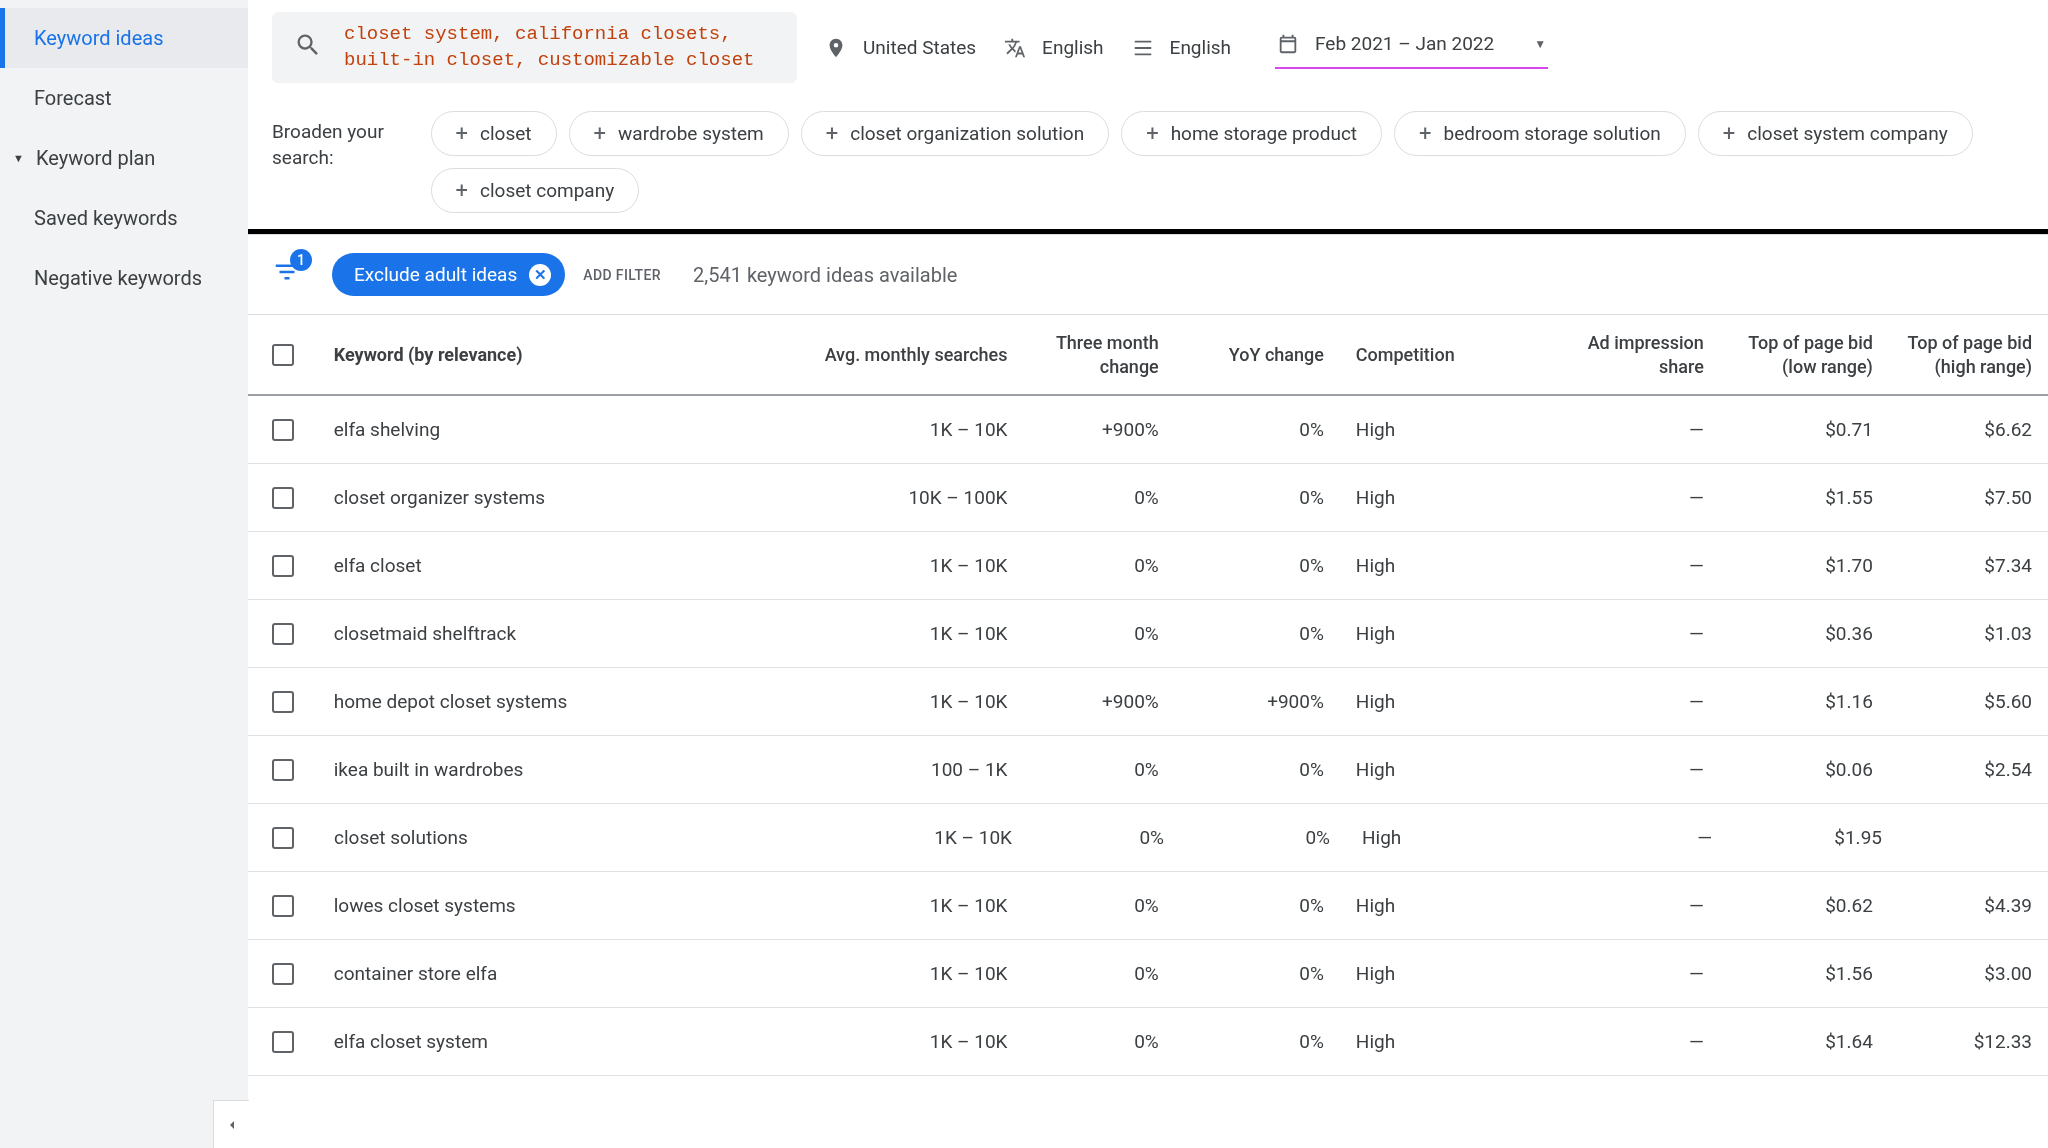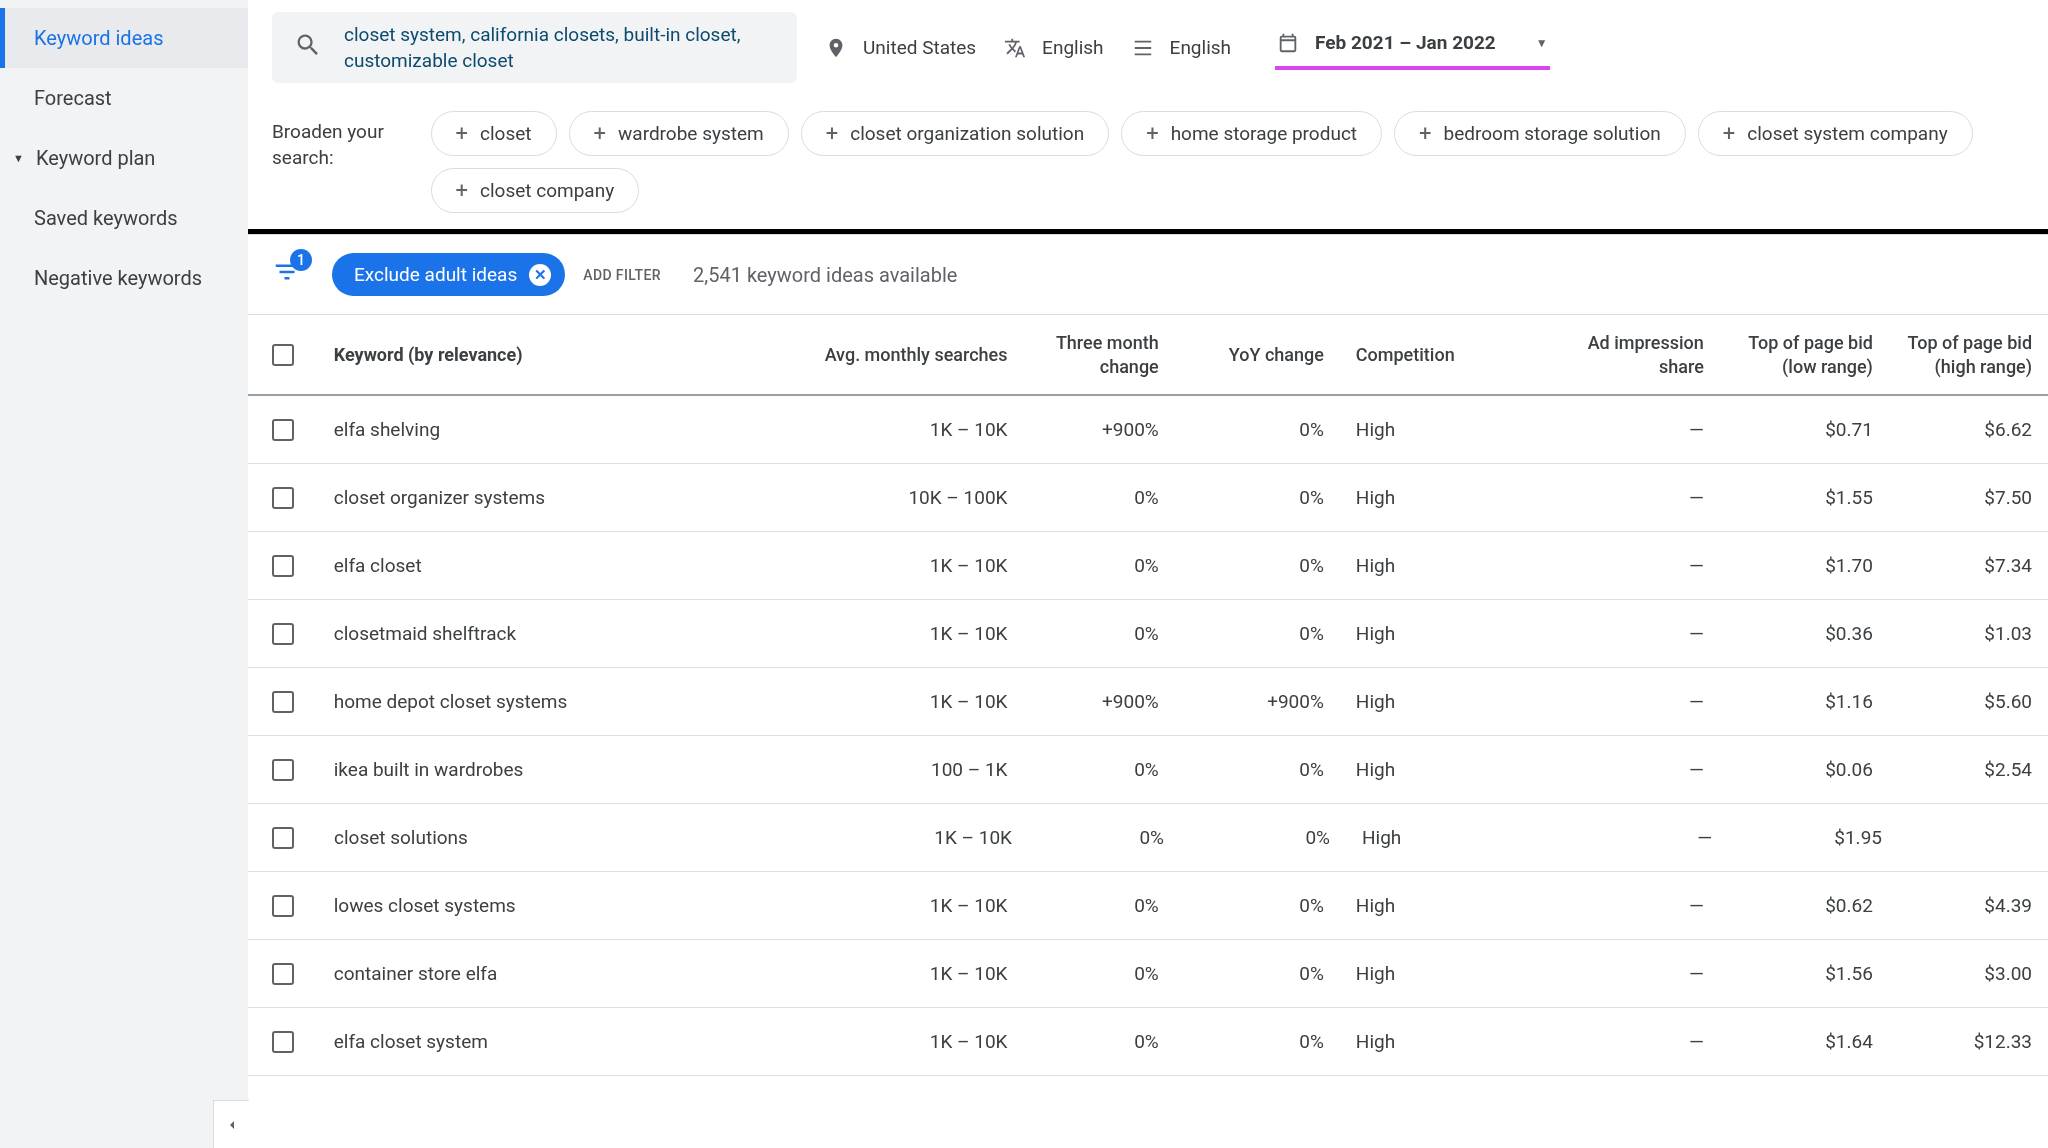--- a/index.html
+++ b/index.html
@@ -6,24 +6,24 @@
 body { font-family: 'Roboto', 'Helvetica Neue', Arial, sans-serif; font-size: 19px; color: #3c4043; background: #fff; }
 .app { display: flex; width: 2048px; height: 1148px; overflow: hidden; }
 .sidebar { width: 248px; background: #f1f3f4; flex-shrink: 0; padding-top: 8px; position: relative; }
 .sidebar-item { padding: 18px 20px 18px 34px; font-size: 20px; color: #3c4043; cursor: pointer; display: flex; align-items: center; gap: 8px; }
 .sidebar-item.active { color: #1a73e8; background: #e8eaed; border-left: 5px solid #1a73e8; padding-left: 29px; }
 .sidebar-item .caret { font-size: 11px; margin-left: -21px; margin-right: 4px; }
 .main { flex: 1; display: flex; flex-direction: column; overflow: hidden; }
 .topbar { display: flex; align-items: center; gap: 28px; padding: 12px 24px; }
 .search-box { display: flex; align-items: center; background: #f1f3f4; border-radius: 6px; padding: 10px 22px; width: 525px; gap: 22px; }
 .search-icon svg { width: 28px; height: 28px; fill: #5f6368; }
-.search-text { font-size: 19px; color: #0c4a6e; line-height: 1.35; }
+.search-text { font-size: 19px; color: #c2410c; line-height: 1.35; font-family: Liberation Mono, monospace; }
 .top-control { display: flex; align-items: center; gap: 16px; font-size: 19px; color: #3c4043; cursor: pointer; }
 .top-control svg { width: 22px; height: 22px; fill: #5f6368; }
-.date-control { border-bottom: 4px solid #d946ef; padding: 6px 2px 12px 2px; margin-left: 16px; font-weight: bold; }
+.date-control { border-bottom: 2px solid #d946ef; padding: 6px 2px 12px 2px; margin-left: 16px; }
 .date-control .dd { margin-left: 24px; font-size: 12px; color: #5f6368; }
 .broaden-row { display: flex; align-items: flex-start; gap: 32px; padding: 16px 24px; border-bottom: 5px solid #000000; }
 .broaden-label { font-size: 19px; color: #3c4043; width: 140px; padding-top: 8px; line-height: 1.35; }
 .chip-wrap { display: flex; flex-wrap: wrap; gap: 12px; }
 .chip { display: inline-flex; align-items: center; gap: 12px; border: 1px solid #dadce0; border-radius: 26px; padding: 10px 24px; font-size: 19px; color: #3c4043; cursor: pointer; background: #fff; }
 .chip .plus { font-size: 22px; color: #5f6368; line-height: 1; }
 .filter-row { display: flex; align-items: center; gap: 18px; padding: 18px 24px; border-top: 1px solid #dadce0; }
 .filter-icon-wrap { position: relative; margin-right: 12px; }
 .filter-icon-wrap svg { width: 30px; height: 30px; fill: #1a73e8; }
 .filter-badge { position: absolute; top: -8px; right: -10px; background: #1a73e8; color: #fff; border-radius: 50%; width: 22px; height: 22px; font-size: 14px; font-weight: 500; display: flex; align-items: center; justify-content: center; }

